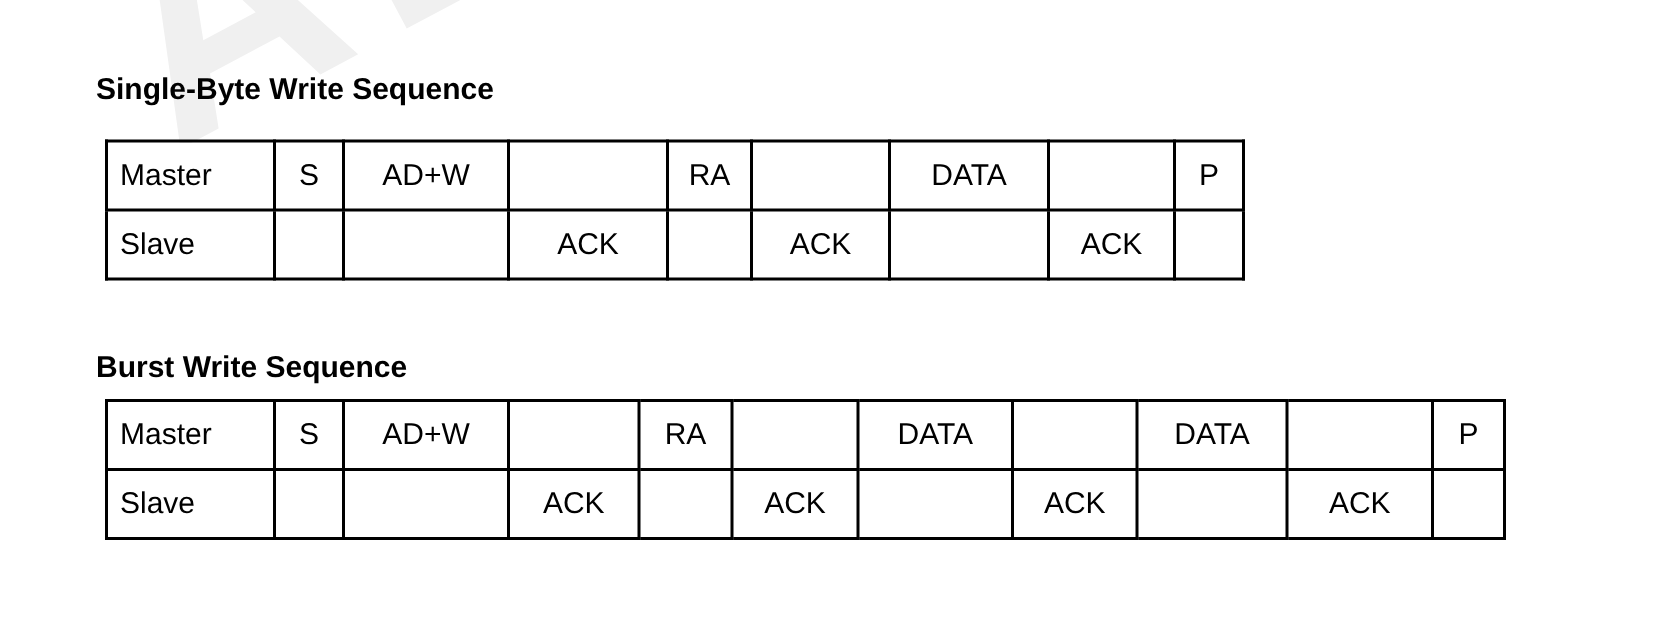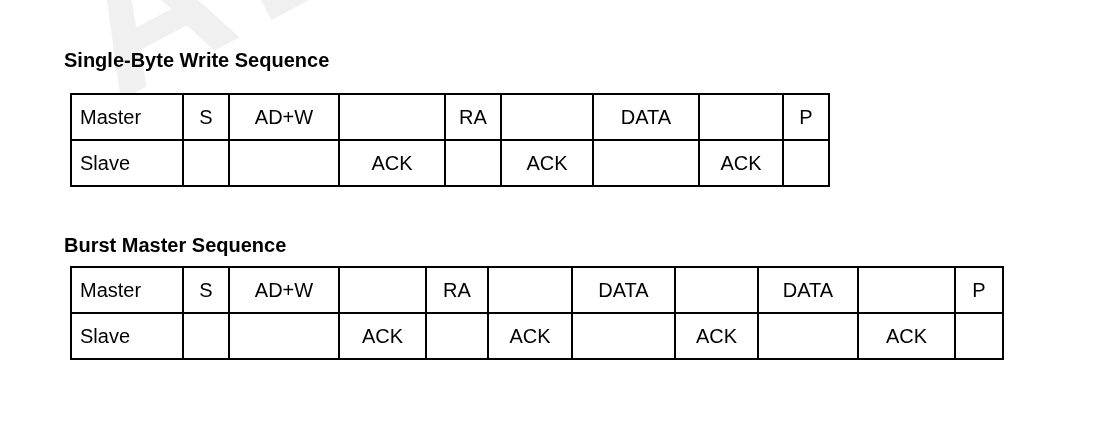--- a/index.html
+++ b/index.html
@@ -115,21 +115,21 @@
           <td class="c">ACK</td>
           <td class="c"></td>
           <td class="c">ACK</td>
           <td class="c"></td>
           <td class="c">ACK</td>
           <td class="c"></td>
         </tr>
       </tbody>
   </table>
 
-  <div class="section-title" id="title-burst">Burst Master Sequence</div>
+  <div class="section-title" id="title-burst">Burst Write Sequence</div>
 
   <table class="seq-table" id="table-burst">
     <colgroup id="cg-burst">
         <col style="width: 112px;">
         <col style="width: 46px;">
         <col style="width: 110px;">
         <col style="width: 87px;">
         <col style="width: 62px;">
         <col style="width: 84px;">
         <col style="width: 103px;">

